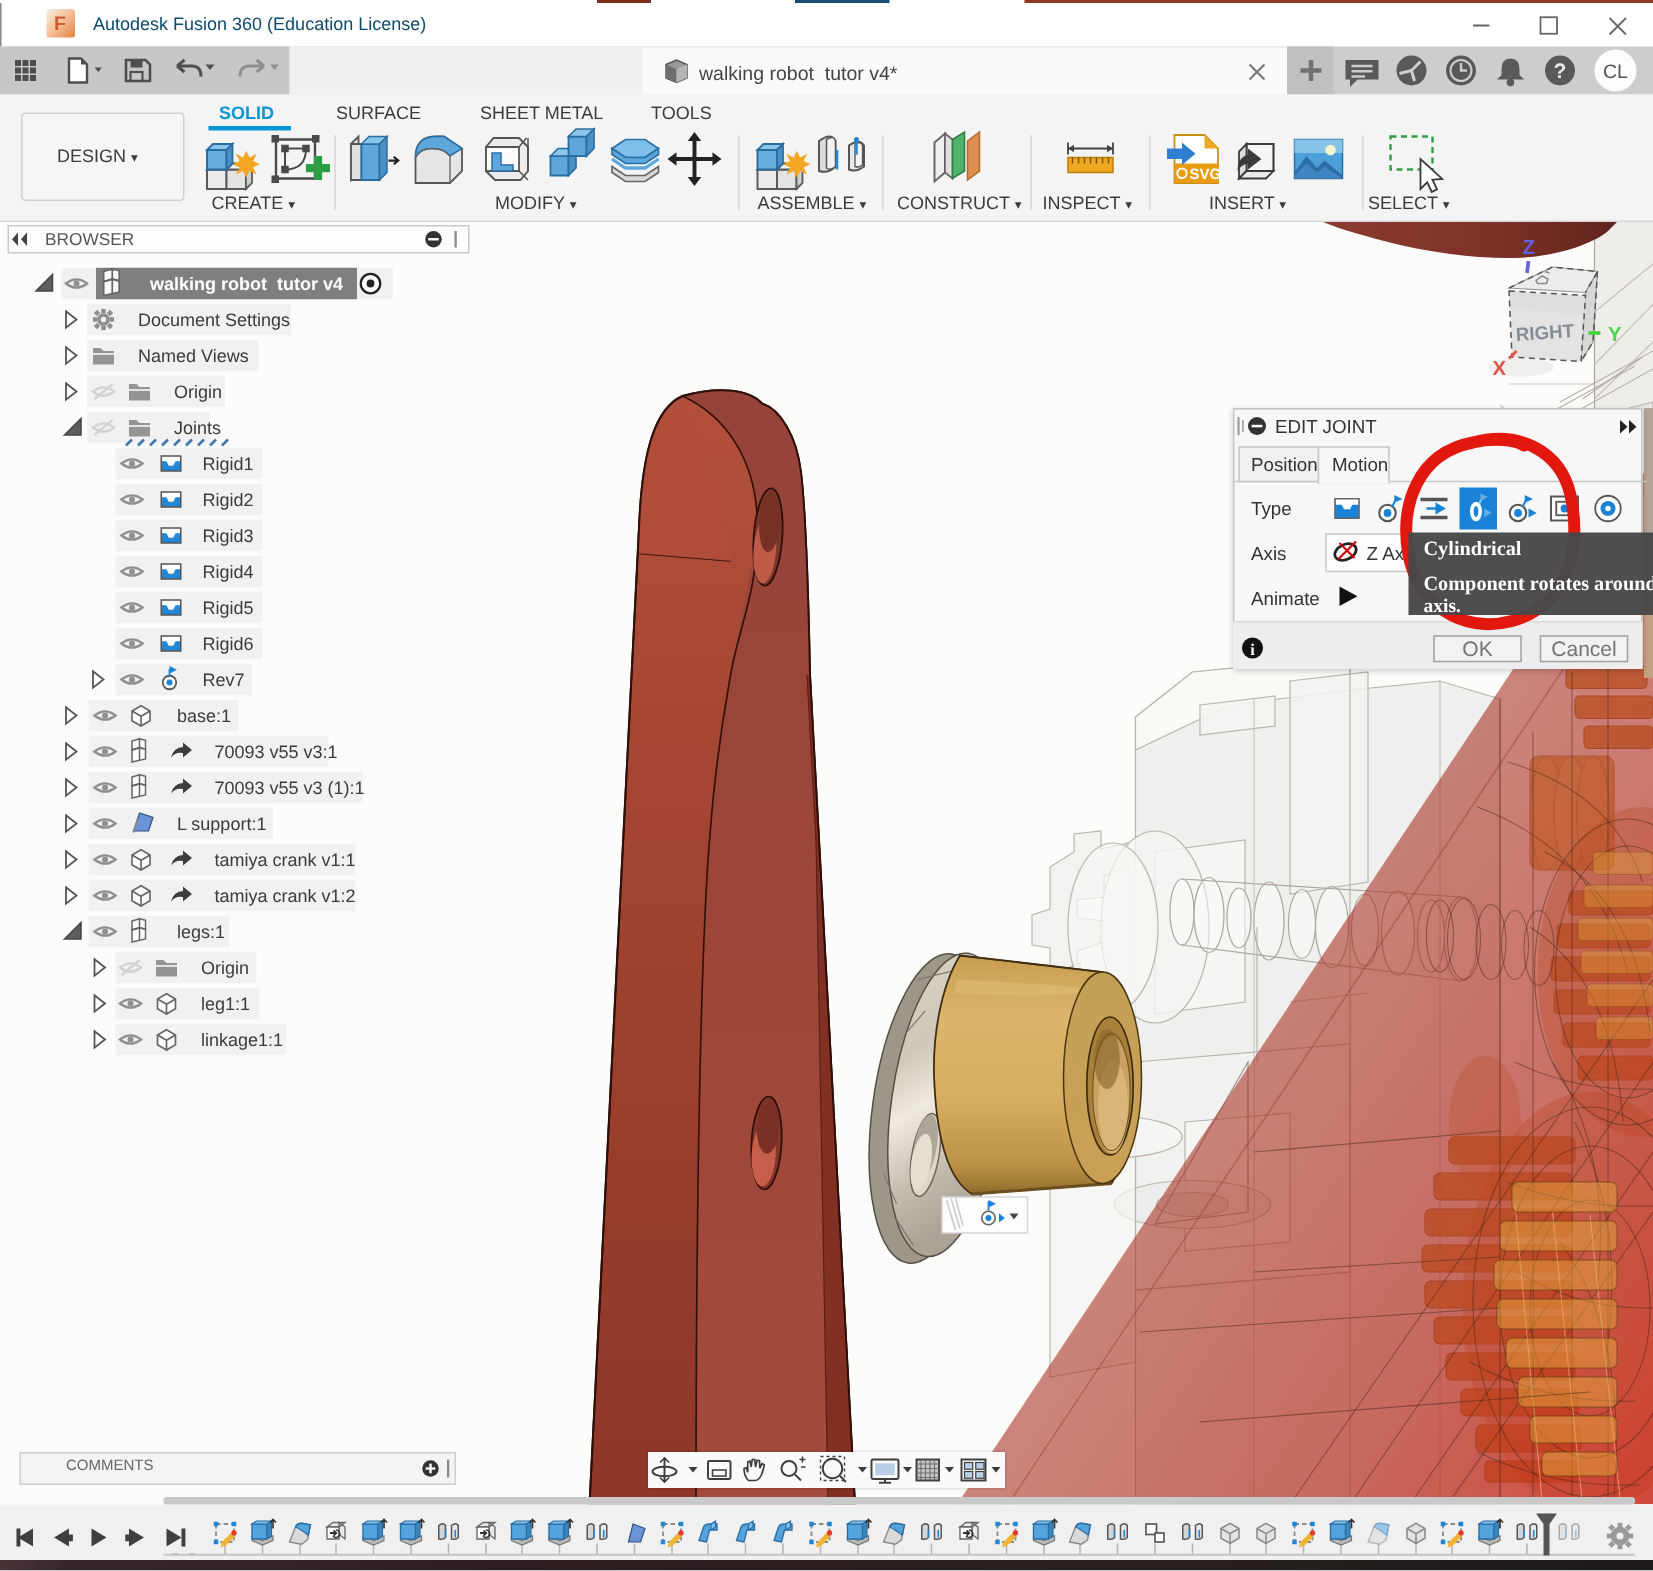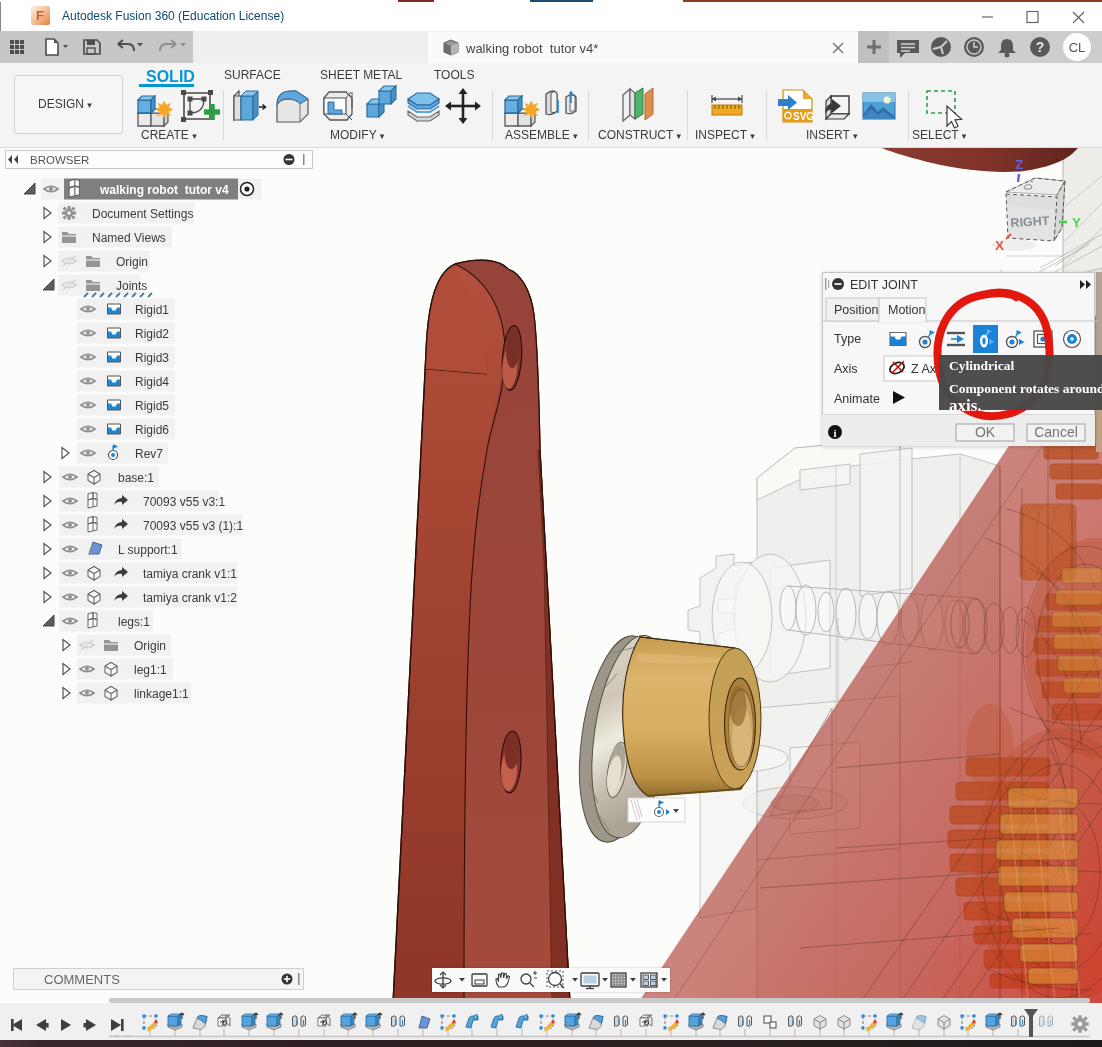--- a/index.html
+++ b/index.html
@@ -111,21 +111,21 @@
       <text x="150" y="21" text-anchor="middle" font-size="14" font-weight="bold" fill="#e8e8e8" font-family="Liberation Sans">?</text>
     </g>
     <circle cx="187" cy="16" r="14" fill="#fdfdfd"></circle>
     <text x="187" y="21" text-anchor="middle" font-size="13" fill="#555" font-family="Liberation Sans">CL</text>
   </svg>
 
   <div class="abs" style="left:0;top:63px;width:1102px;height:85px;background:#f4f4f4;border-bottom:1px solid #d8d8d8"></div>
   <div class="abs" style="left:14px;top:75px;width:109px;height:59px;background:#f6f6f6;border:1px solid #d0d0d0;border-radius:3px"></div>
   <div class="abs" style="left:38px;top:97px;font-size:12px;font-weight:normal;color:#3b3b3b">DESIGN <span style="font-size:9px">▾</span></div>
 
-  <div class="abs" style="left:146px;top:68px;font-size:16px;font-weight:bold;color:#0696d7">SOLID</div>
+  <div class="abs" style="left:146px;top:68px;font-size:12px;font-weight:bold;color:#0696d7">SOLID</div>
   <div class="abs" style="left:139px;top:84px;width:55px;height:3px;background:#0696d7"></div>
   <div class="abs" style="left:224px;top:68px;font-size:12px;color:#3b3b3b">SURFACE</div>
   <div class="abs" style="left:320px;top:68px;font-size:12px;color:#3b3b3b">SHEET METAL</div>
   <div class="abs" style="left:434px;top:68px;font-size:12px;color:#3b3b3b">TOOLS</div>
 
   <div class="abs" style="left:141px;top:128px;font-size:12px;color:#3b3b3b">CREATE <span style="font-size:9px">▾</span></div>
   <div class="abs" style="left:330px;top:128px;font-size:12px;color:#3b3b3b">MODIFY <span style="font-size:9px">▾</span></div>
   <div class="abs" style="left:505px;top:128px;font-size:12px;color:#3b3b3b">ASSEMBLE <span style="font-size:9px">▾</span></div>
   <div class="abs" style="left:598px;top:128px;font-size:12px;color:#3b3b3b">CONSTRUCT <span style="font-size:9px">▾</span></div>
   <div class="abs" style="left:695px;top:128px;font-size:12px;color:#3b3b3b">INSPECT <span style="font-size:9px">▾</span></div>
@@ -823,21 +823,21 @@
 
       <rect x="77" y="512.5" width="114" height="21" fill="#f1f1f1"></rect>
       <use href="#t-tri" x="63" y="523"></use>
         <use href="#t-eye" x="87" y="523"></use>
         <use href="#t-cube" x="111" y="523"></use>
       <text x="134" y="527.5">linkage1:1</text>
     </g>
   </svg>
 
   <div class="abs" style="left:13px;top:968px;width:291px;height:22px;background:#f4f4f4;border:1px solid #cfcfcf"></div>
-  <div class="abs" style="left:44px;top:972px;font-size:13px;color:#666">COMMENTS</div>
+  <div class="abs" style="left:44px;top:972px;font-size:10px;color:#666">COMMENTS</div>
   <svg class="abs" style="left:278px;top:968px" width="28" height="22" viewBox="0 0 28 22">
     <circle cx="9" cy="11" r="5.5" fill="#333"></circle>
     <rect x="5.8" y="10.2" width="6.4" height="1.6" fill="#fff"></rect>
     <rect x="8.2" y="7.8" width="1.6" height="6.4" fill="#fff"></rect>
     <rect x="20" y="5" width="1.5" height="12" fill="#888"></rect>
   </svg>
 
   <div class="abs" style="left:432px;top:968px;width:238px;height:24px;background:#fafafa;box-shadow:0 0 2px rgba(0,0,0,0.25)"></div>
   <svg class="abs" style="left:432px;top:968px" width="238" height="24" viewBox="0 0 238 24" id="navsvg">
     <g stroke="#3d3d3d" fill="none" stroke-width="1.3">
@@ -976,21 +976,21 @@
     <text x="234" y="165" text-anchor="middle" font-size="14" fill="#757575" font-family="Liberation Sans">Cancel</text>
   </svg>
 
   <svg class="abs" style="left:920px;top:280px" width="182" height="160" viewBox="0 0 182 160">
     <path d="M62,15 C92,7 120,20 127,50 C135,88 124,124 88,134 C54,143 25,122 19,90 C13,57 25,22 62,15 C75,12 90,13 96,17" fill="none" stroke="#e2180f" stroke-width="8" stroke-linecap="round"></path>
   </svg>
 
   <div class="abs" style="left:939px;top:355px;width:163px;height:55px;background:rgba(72,72,72,0.97)"></div>
   <div class="abs" style="left:949px;top:358px;white-space:nowrap;font-family:'Liberation Serif',serif;font-weight:bold;color:#fff;font-size:13.5px">Cylindrical</div>
   <div class="abs" style="left:949px;top:381px;white-space:nowrap;font-family:'Liberation Serif',serif;font-weight:bold;color:#fff;font-size:13.5px">Component rotates around</div>
-  <div class="abs" style="left:949px;top:396px;white-space:nowrap;font-family:'Liberation Serif',serif;font-weight:bold;color:#fff;font-size:17px">axis.</div>
+  <div class="abs" style="left:949px;top:396px;white-space:nowrap;font-family:'Liberation Serif',serif;font-weight:bold;color:#fff;font-size:13px">axis.</div>
 
   <div class="abs" style="left:0;top:1003px;width:1102px;height:37px;background:#f0f0f0"></div>
   <div class="abs" style="left:109px;top:998px;width:981px;height:5px;background:#c9c9c9;border-radius:2px"></div>
   <svg class="abs" style="left:0;top:1003px" width="1102" height="37" viewBox="0 0 1102 37" id="tlsvg">
     <defs>
       <g id="i-sketch">
         <rect x="-6" y="-6" width="12" height="12" fill="none" stroke="#8a8a8a" stroke-width="1.2" stroke-dasharray="3 2"></rect>
         <rect x="-7.5" y="-7.5" width="3" height="3" fill="#2286d3"></rect>
         <rect x="4.5" y="-7.5" width="3" height="3" fill="#2286d3"></rect>
         <rect x="-7.5" y="4.5" width="3" height="3" fill="#2286d3"></rect>

